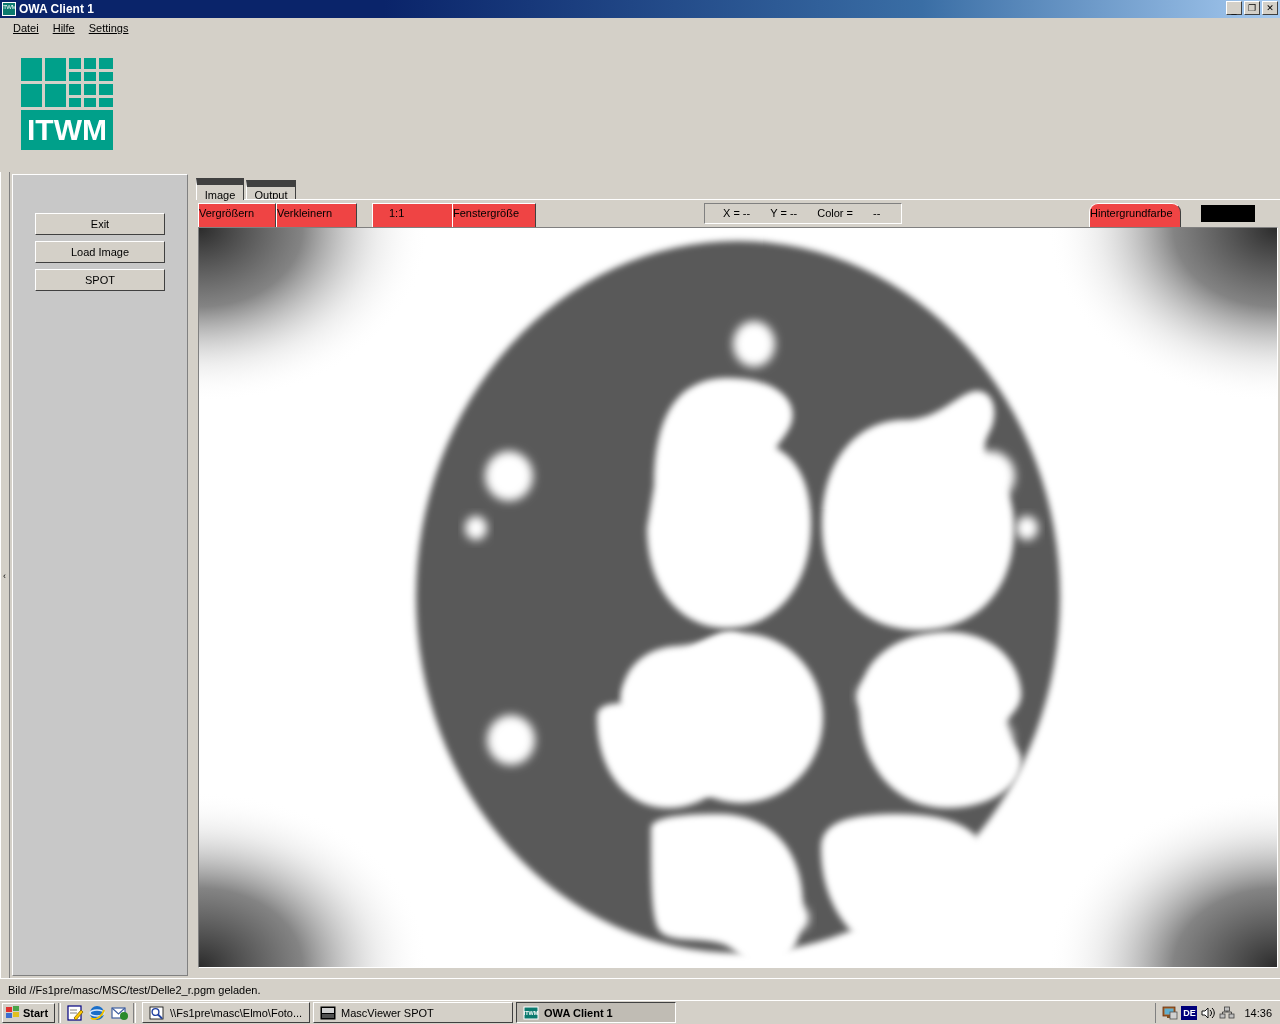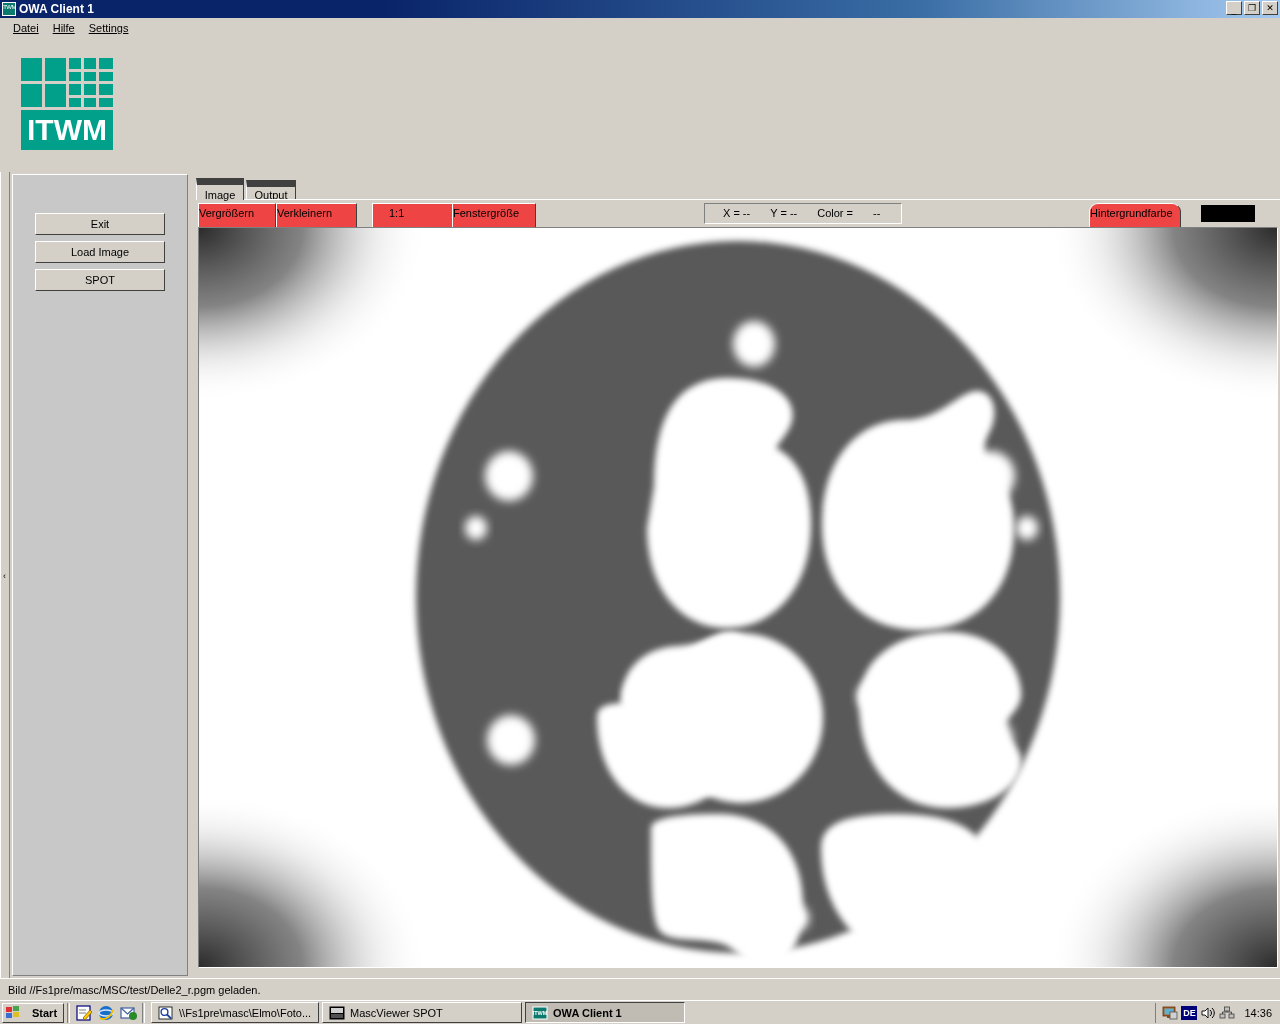--- a/index.html
+++ b/index.html
@@ -337,21 +337,21 @@
     height: 20px;
     padding: 0 6px 0 3px;
     background: #d4d0c8;
     border-top: 1px solid #ffffff;
     border-left: 1px solid #ffffff;
     border-right: 1px solid #404040;
     border-bottom: 1px solid #404040;
     box-sizing: border-box;
     display: flex;
     align-items: center;
-    gap: 12px;
+    gap: 3px;
     font-size: 11px;
     font-weight: bold;
     cursor: default;
   }
   .win-flag {
     width: 14px; height: 13px;
     position: relative;
     display: inline-block;
   }
   .wf { position: absolute; width: 6px; height: 5px; }

